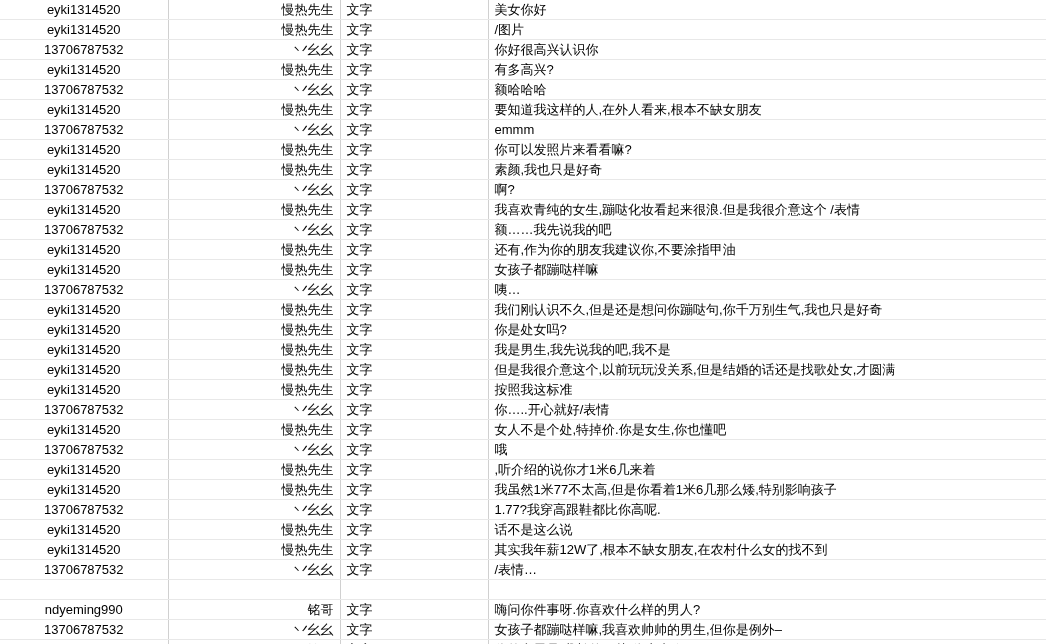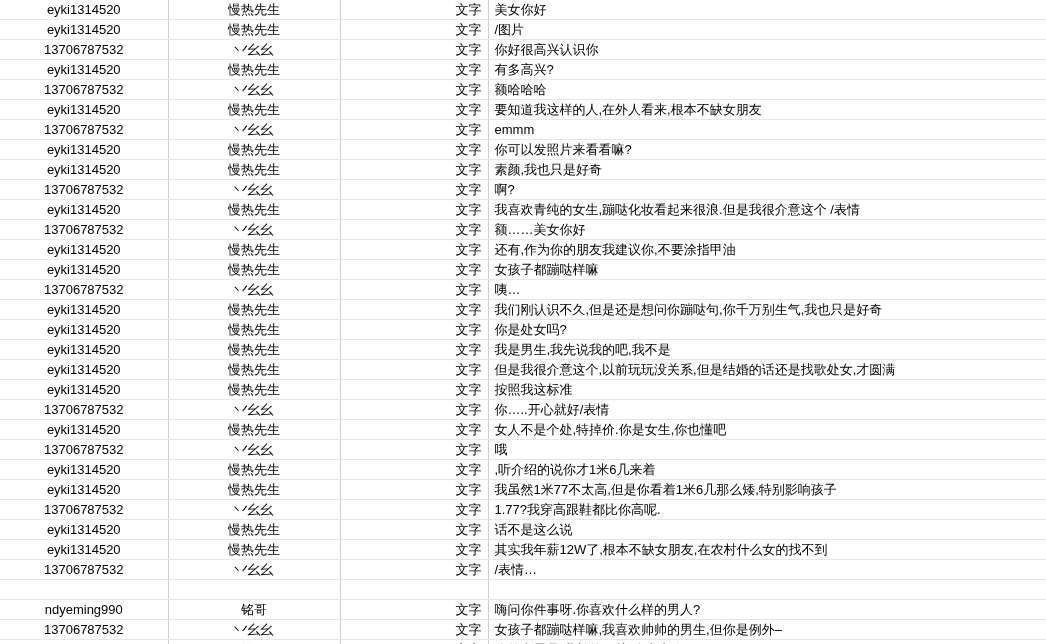--- a/index.html
+++ b/index.html
@@ -33,22 +33,22 @@
     height: 19px;
     line-height: 19px;
     padding: 0 6px;
     border-right: 1px solid #d0d0d0;
     border-bottom: 1px solid #e8e8e8;
     white-space: nowrap;
     overflow: hidden;
     vertical-align: middle;
   }
   td.col-id { text-align: center; }
-  td.col-name { text-align: center; }
-  td.col-type { text-align: right; padding-left: 8px; }
+  td.col-name { text-align: right; }
+  td.col-type { text-align: left; padding-left: 8px; }
   td.col-msg { text-align: left; padding-right: 6px; }
   tr.blank td {
     border-bottom: 1px solid #e8e8e8;
   }
   tr.blank td.col-msg,
   tr.blank td.col-type,
   tr.blank td.col-name,
   tr.blank td.col-id { color: transparent; }
 </style>
 </head>
@@ -126,21 +126,21 @@
         <tr>
           <td class="col-id">eyki1314520</td>
           <td class="col-name">慢热先生</td>
           <td class="col-type">文字</td>
           <td class="col-msg">我喜欢青纯的女生,蹦哒化妆看起来很浪.但是我很介意这个 /表情</td>
         </tr>
         <tr>
           <td class="col-id">13706787532</td>
           <td class="col-name">丷幺幺</td>
           <td class="col-type">文字</td>
-          <td class="col-msg">额……美女你好</td>
+          <td class="col-msg">额……我先说我的吧</td>
         </tr>
         <tr>
           <td class="col-id">eyki1314520</td>
           <td class="col-name">慢热先生</td>
           <td class="col-type">文字</td>
           <td class="col-msg">还有,作为你的朋友我建议你,不要涂指甲油</td>
         </tr>
         <tr>
           <td class="col-id">eyki1314520</td>
           <td class="col-name">慢热先生</td>

